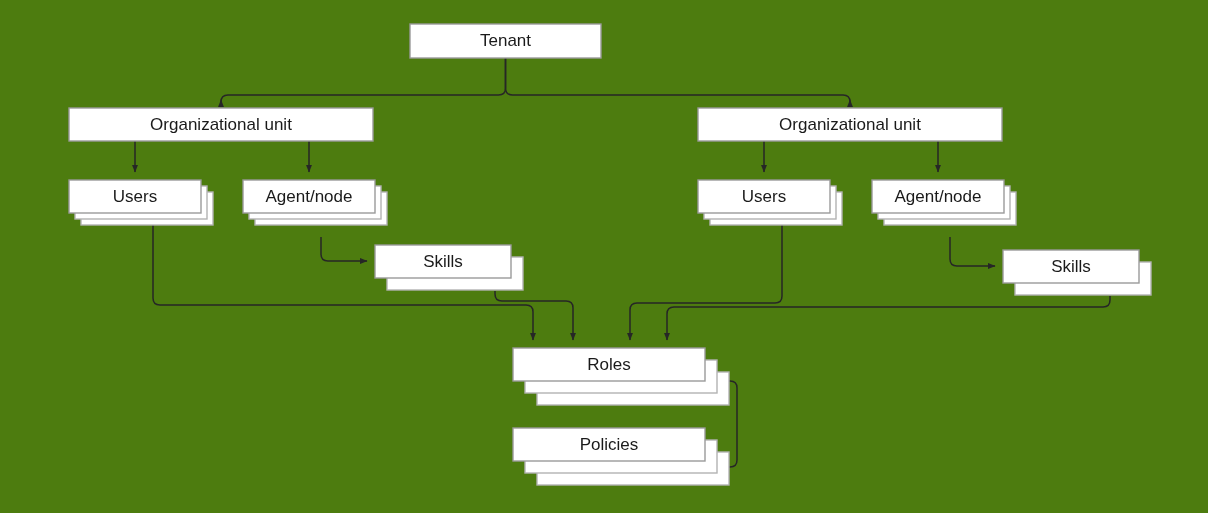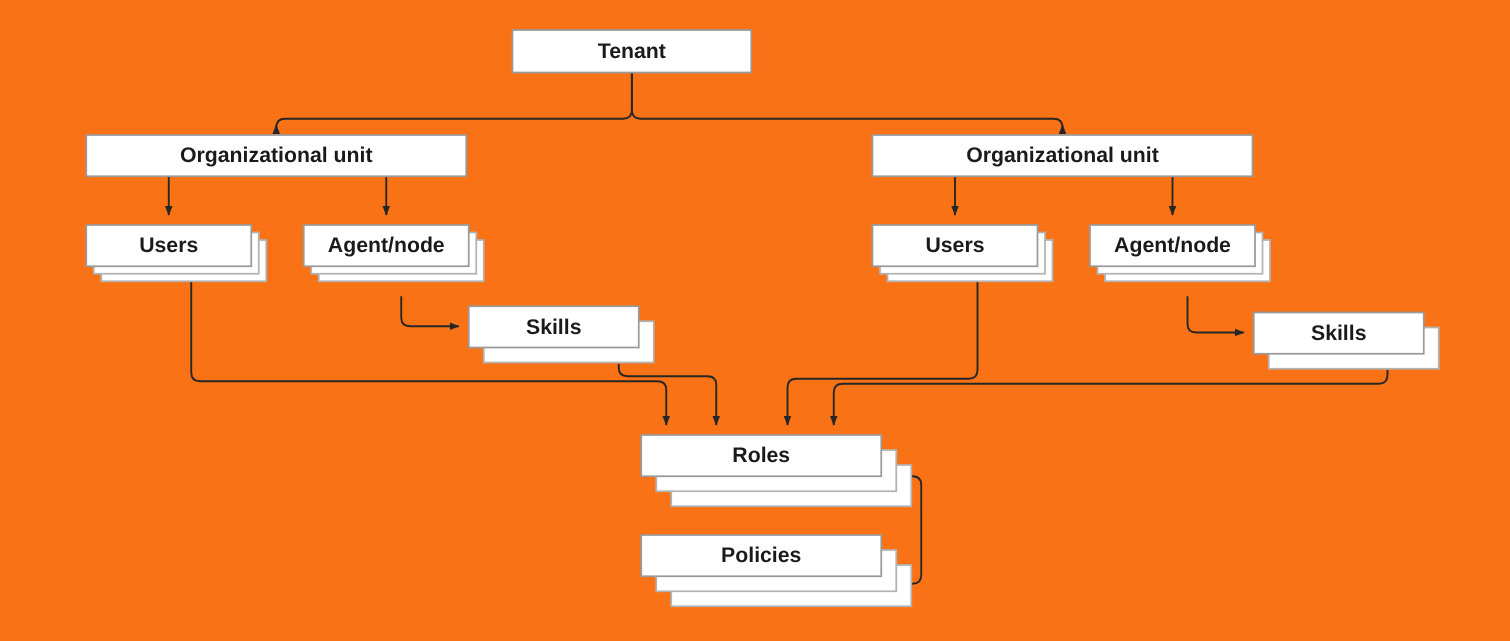--- a/index.html
+++ b/index.html
@@ -11,22 +11,21 @@
   body {
     width: 1208px;
     height: 513px;
     font-family: "Liberation Sans", sans-serif;
     overflow: hidden;
   }
   #diagram-root {
     position: relative;
     width: 1208px;
     height: 513px;
-    background: #f97316;
-    font-weight: bold;
+    background: #4d7c0f;
   }
   svg#diagram-svg {
     display: block;
     width: 1208px;
     height: 513px;
   }
   .node-box {
     fill: #ffffff;
     stroke: #9a9a9a;
     stroke-width: 1.4;

